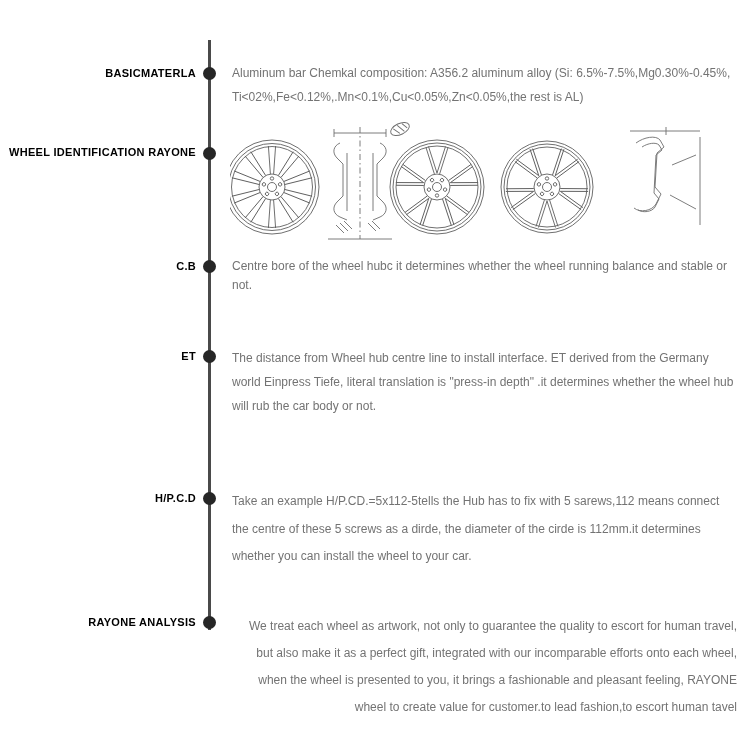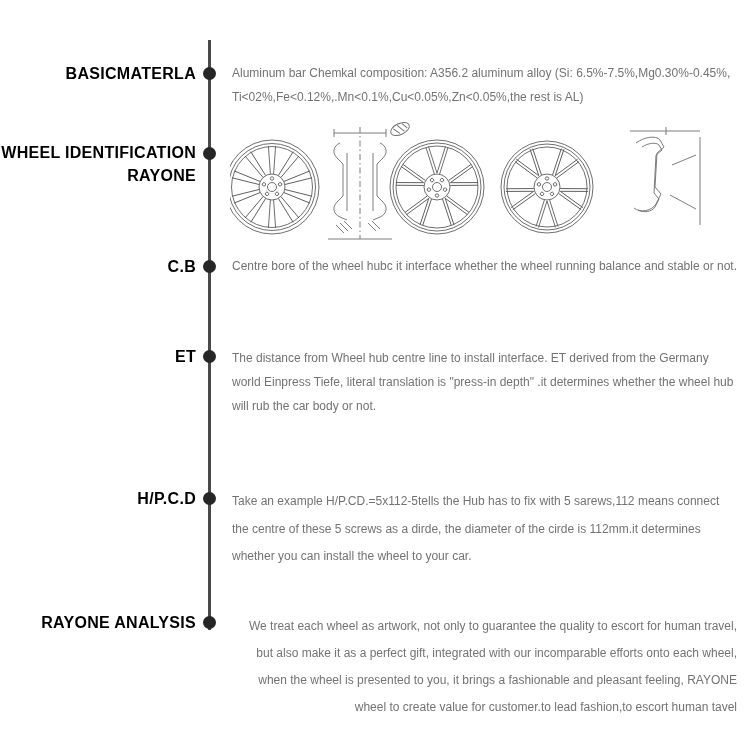--- a/index.html
+++ b/index.html
@@ -30,21 +30,21 @@
     border-radius: 50%;
     background: #262626;
   }
   .label {
     position: absolute;
     left: 0;
     top: -11px;
     width: 196px;
     text-align: right;
     font-weight: 700;
-    font-size: 16px;
+    font-size: 11px;
     letter-spacing: 0.3px;
     line-height: 23px;
     color: #000000;
   }
   .text {
     position: absolute;
     left: 232px;
     width: 505px;
     font-size: 12px;
     color: #737373;
@@ -185,21 +185,21 @@
         <line x1="78" y1="12" x2="78" y2="100"></line>
         <line x1="50" y1="40" x2="74" y2="30"></line>
         <line x1="48" y1="70" x2="74" y2="84"></line>
       </g>
     </svg>
   </div>
 
   <div class="section s3">
     <div class="label">C.B</div>
     <span class="dot"></span>
-    <div class="text">Centre bore of the wheel hubc it interface whether the wheel running balance and stable or not.</div>
+    <div class="text">Centre bore of the wheel hubc it determines whether the wheel running balance and stable or not.</div>
   </div>
 
   <div class="section s4">
     <div class="label">ET</div>
     <span class="dot"></span>
     <div class="text">The distance from Wheel hub centre line to install interface. ET derived from the Germany world Einpress Tiefe, literal translation is "press-in depth" .it determines whether the wheel hub will rub the car body or not.</div>
   </div>
 
   <div class="section s5">
     <div class="label">H/P.C.D</div>

